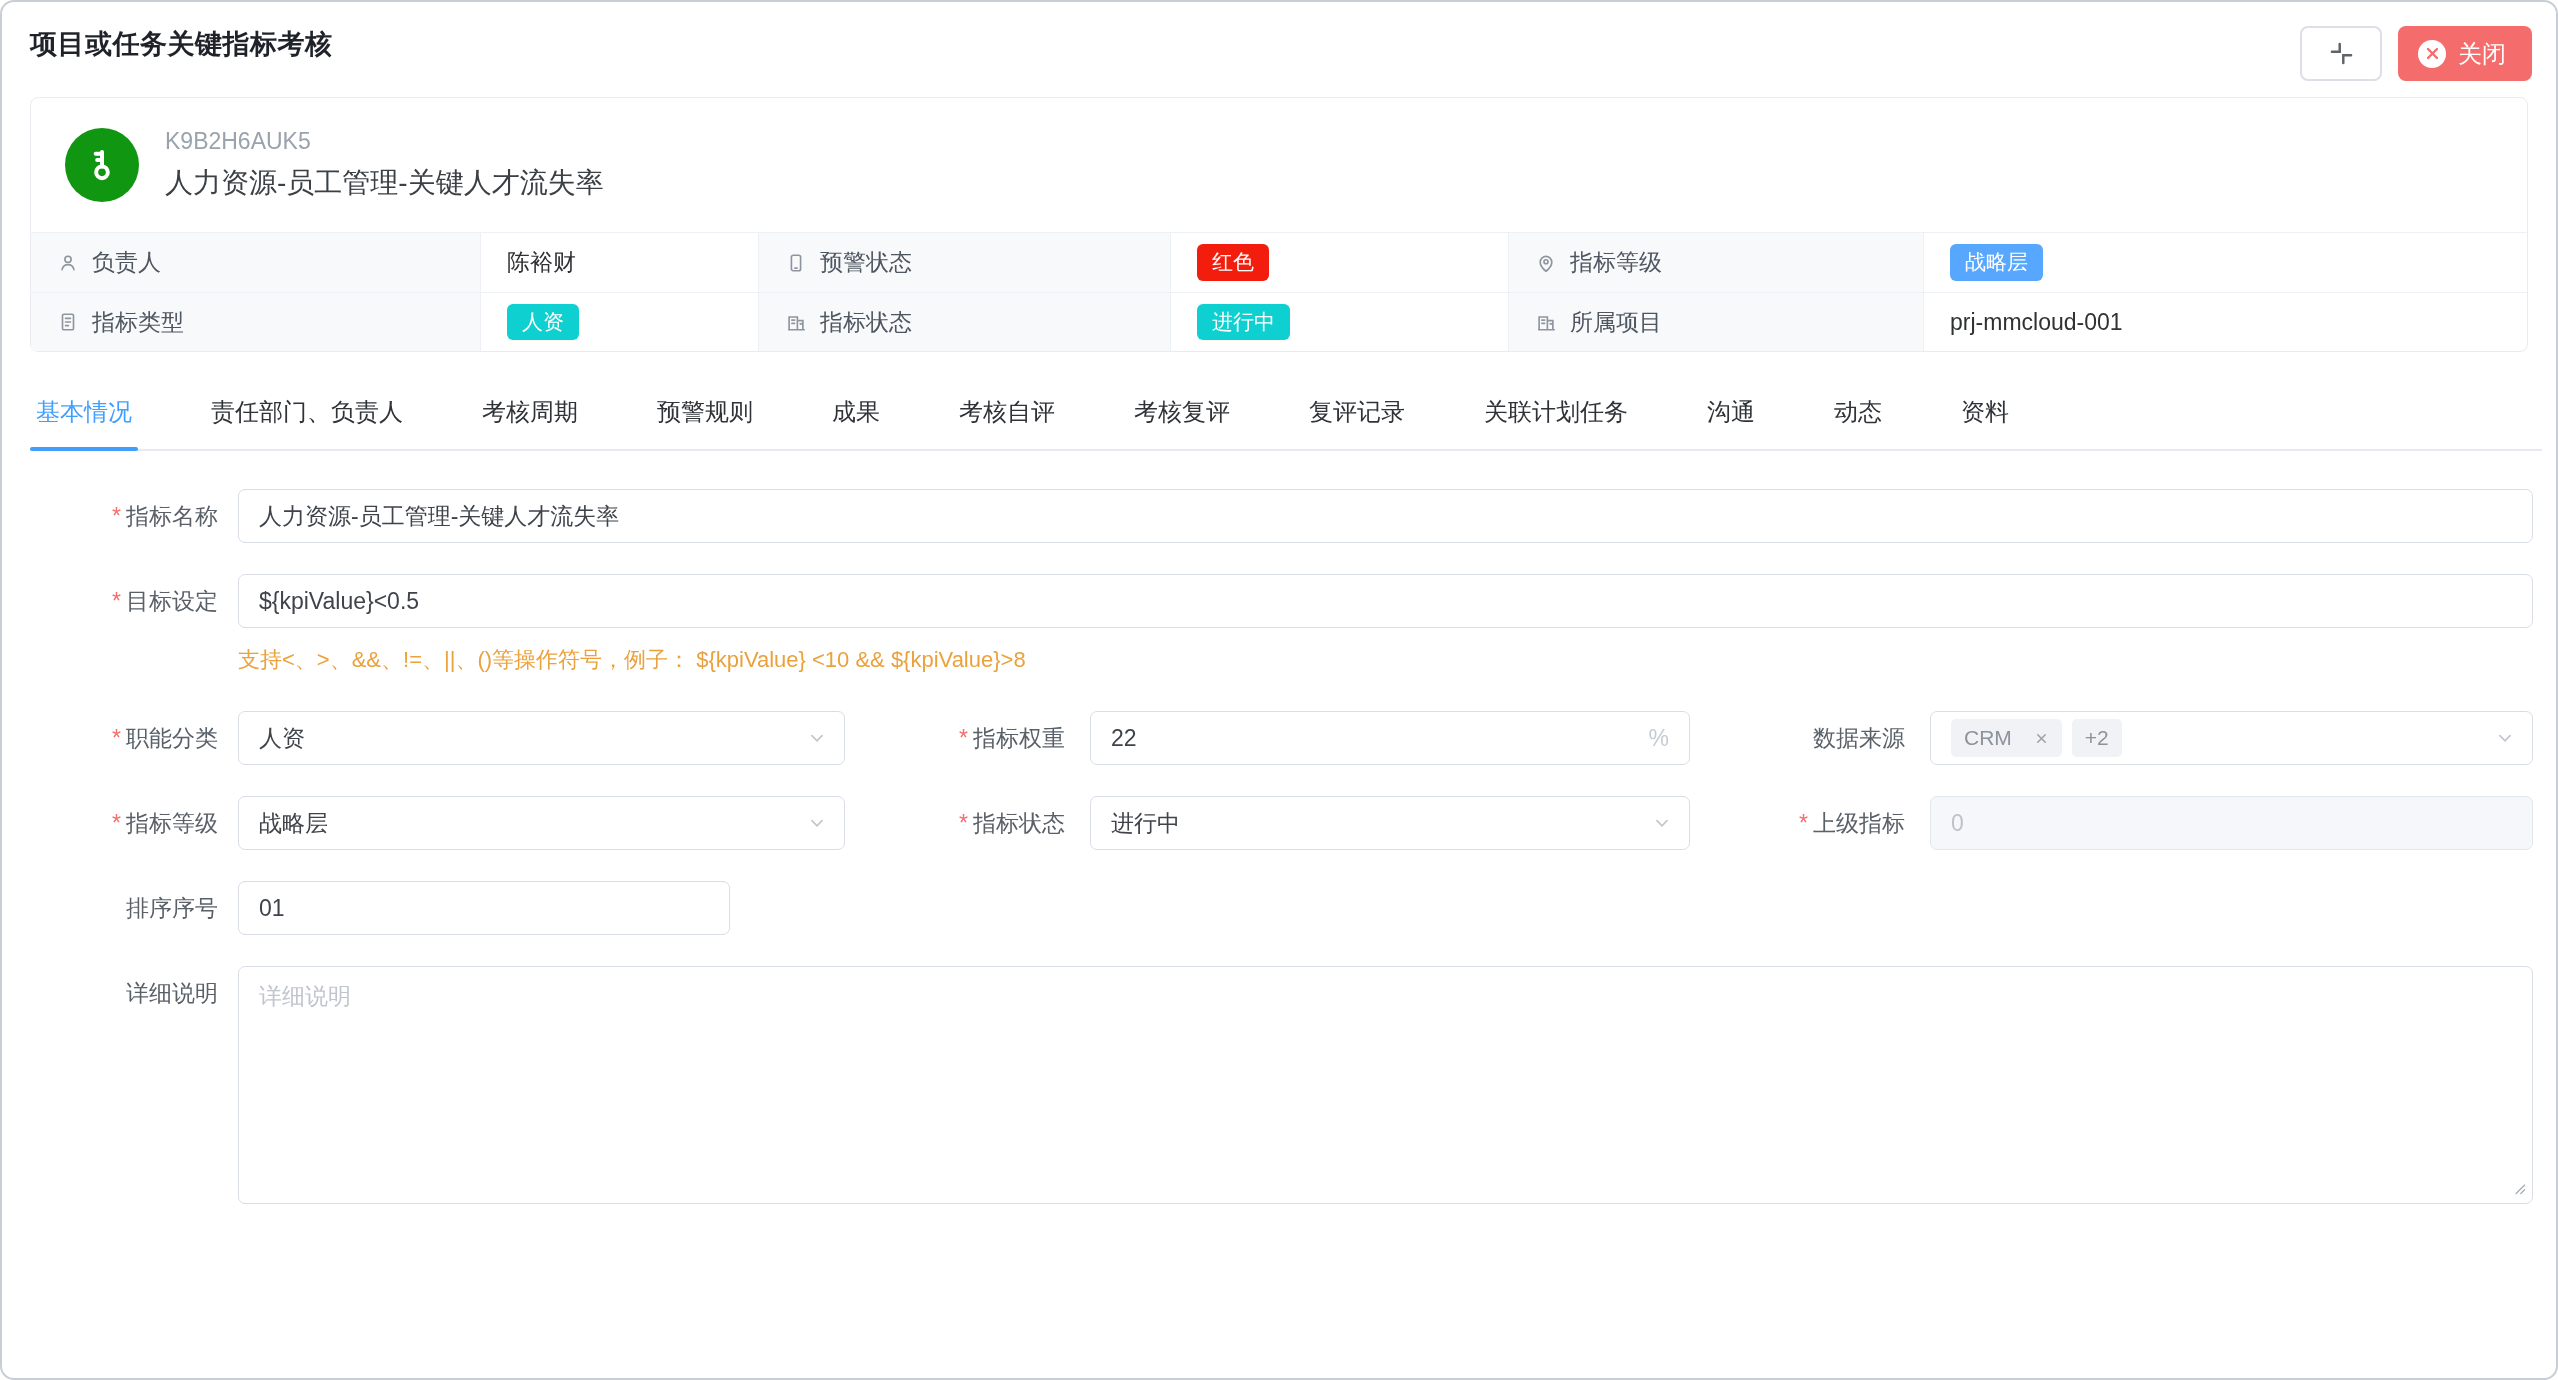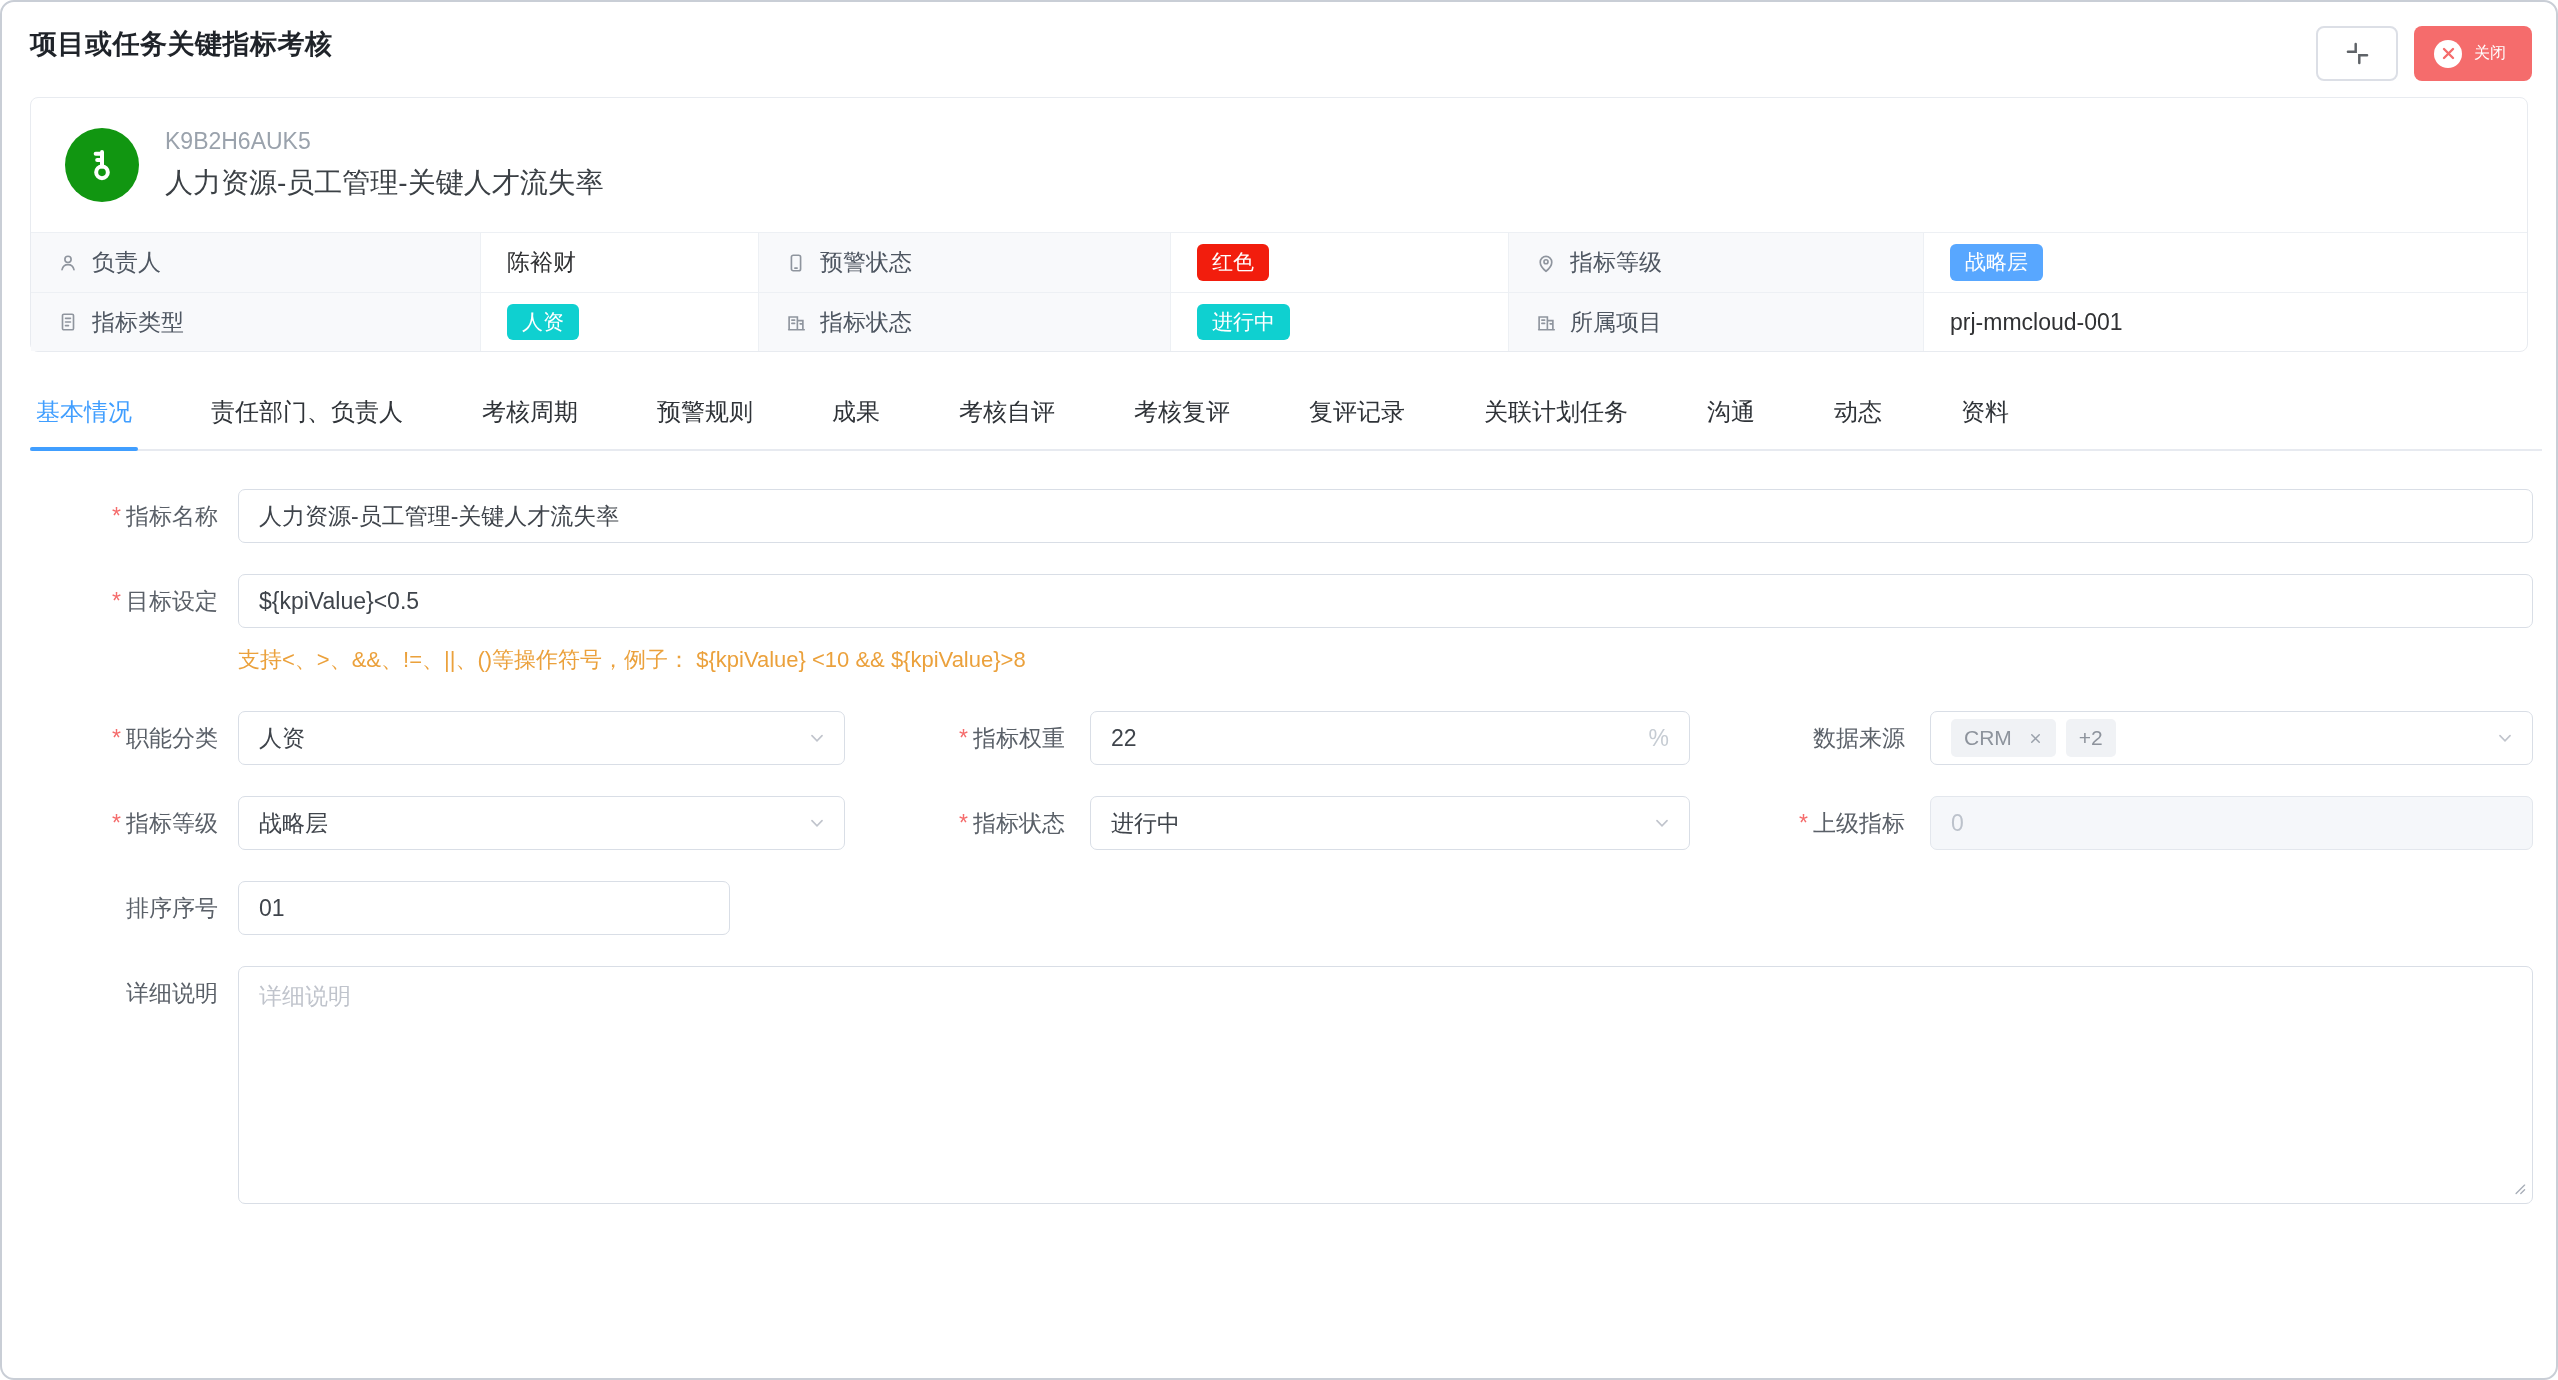--- a/index.html
+++ b/index.html
@@ -11,21 +11,21 @@
 
   
   .topbar { display: flex; justify-content: space-between;
     padding: 26px 26px 12px 30px; }
   .topbar h1 { font-size: 27px; font-weight: 600; color: #1f2329; letter-spacing: 0.5px; }
   .actions { display: flex; gap: 16px; align-items: center; }
   .btn-icon { width: 82px; height: 55px; background: #fff; border: 2px solid #dcdfe6;
     border-radius: 8px; display: flex; align-items: center; justify-content: center; cursor: pointer; }
   .btn-close { height: 55px; padding: 0 26px 0 20px; background: #f56c6c; color: #fff;
     border: none; border-radius: 8px; display: flex; align-items: center; gap: 12px;
-    font-size: 16px; cursor: pointer; font-family: inherit; }
+    font-size: 24px; cursor: pointer; font-family: inherit; }
   .close-badge { width: 28px; height: 28px; border-radius: 50%; background: #fff;
     display: flex; align-items: center; justify-content: center; }
 
   
   .card { margin: 4px 30px 0 30px; border: 1.5px solid #e8ebf0; border-radius: 8px; }
   .card-head { display: flex; align-items: center; gap: 26px; padding: 30px 34px; }
   .avatar { width: 74px; height: 74px; border-radius: 50%; background: #119611;
     display: flex; align-items: center; justify-content: center; flex: 0 0 auto; }
   .head-code { font-size: 23px; color: #9aa2ac; }
   .head-name { font-size: 28px; color: #3b4045; font-weight: 500; margin-top: 9px; }
@@ -67,21 +67,21 @@
   .hint { margin: -14px 0 36px 208px; color: #eba13c; font-size: 22px; }
   .lbl-mid { width: 245px; flex: 0 0 auto; text-align: right; padding-right: 25px; color: #5a6068; }
   .lbl-end { width: 240px; flex: 0 0 auto; text-align: right; padding-right: 25px; color: #5a6068; }
   .w-a { width: 607px; flex: 0 0 auto; }
   .w-b { width: 600px; flex: 0 0 auto; }
   .w-sort { width: 492px; flex: 0 0 auto; }
   .chevron { position: absolute; right: 16px; top: 50%; transform: translateY(-50%); display: flex; }
   .suffix { position: absolute; right: 20px; color: #c6ccd3; font-size: 23px; }
   .field.disabled { background: #f5f7fa; border-color: #e3e7ed; color: #bcc2cb; }
   .field.disabled input.control { color: #bcc2cb; }
-  .mtag { display: flex; align-items: center; gap: 16px; background: #f0f2f5; color: #8d939c;
+  .mtag { display: flex; align-items: center; gap: 22px; background: #f0f2f5; color: #8d939c;
     border-radius: 5px; padding: 7px 13px; font-size: 21px; margin-right: 10px; }
   .textarea-row { align-items: flex-start; }
   .textarea-wrap { position: relative; flex: 1; }
   textarea.control { display: block; height: 238px; border: 1.5px solid #d9dee6;
     border-radius: 7px; padding: 14px 20px; resize: none; }
   textarea.control::placeholder, input.control::placeholder { color: #c0c4cc; }
   .resize-handle { position: absolute; right: 5px; bottom: 7px; pointer-events: none; }
   svg { display: block; }
 </style>
 </head>

